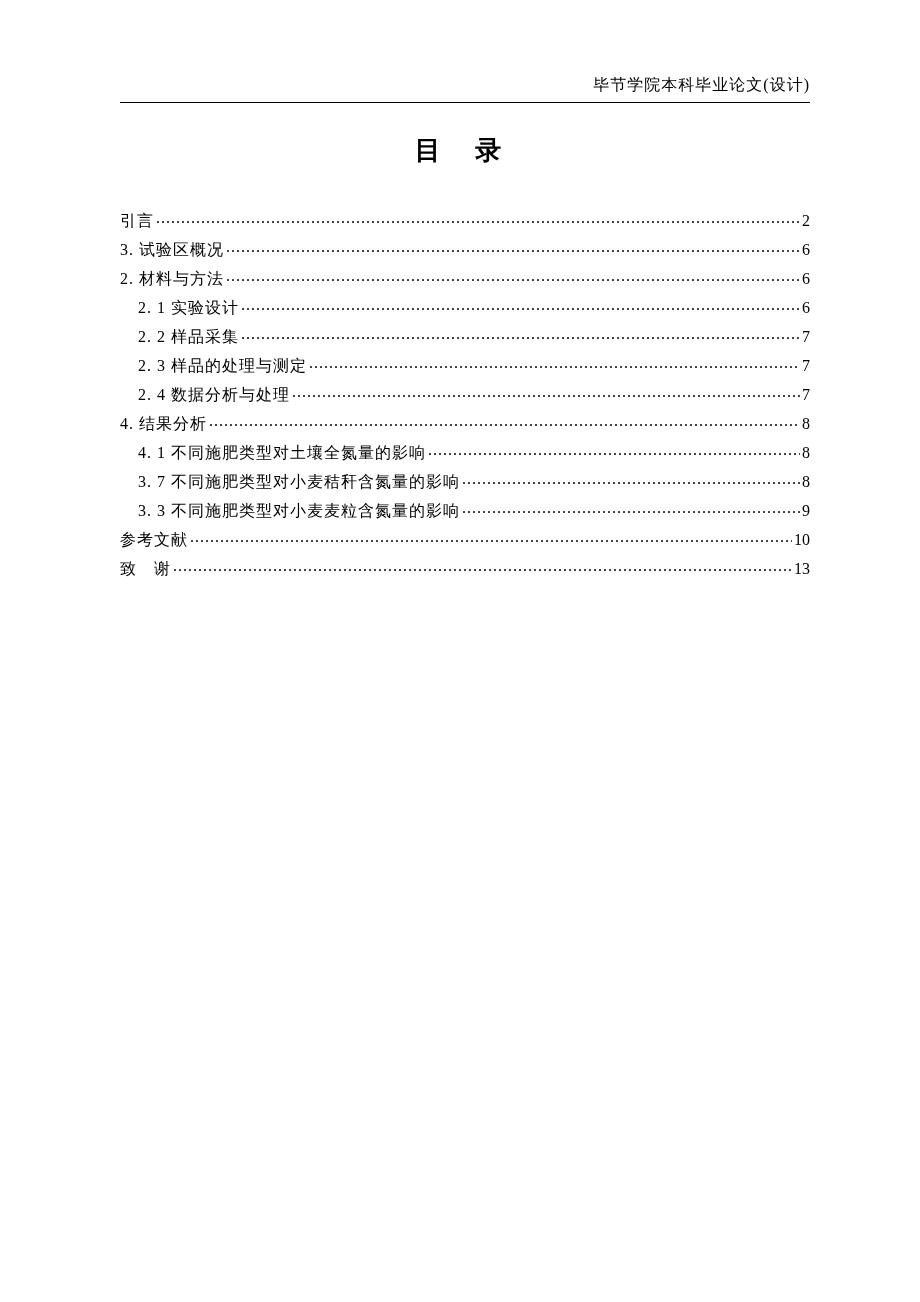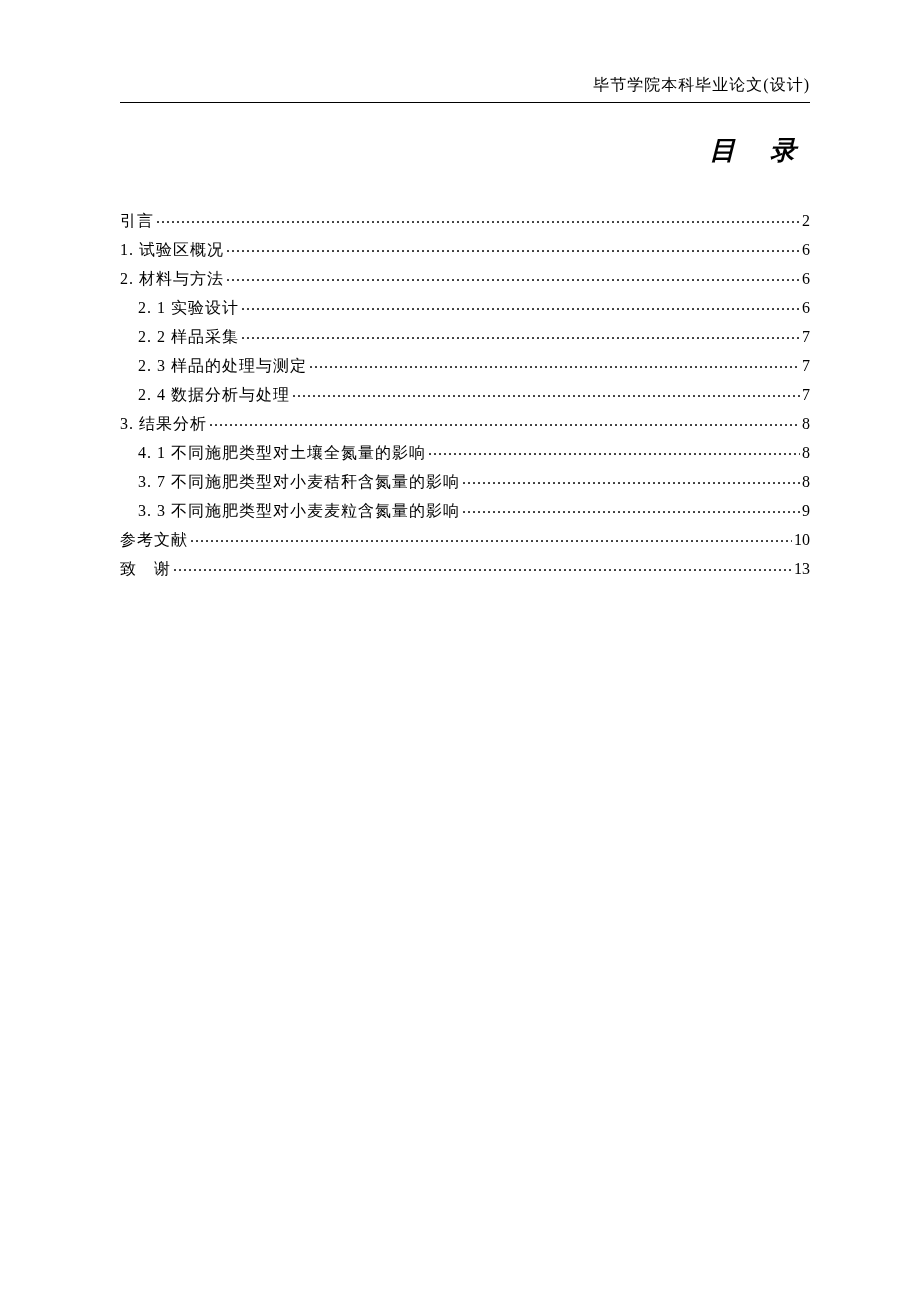--- a/index.html
+++ b/index.html
@@ -23,27 +23,26 @@
       font-size: 16px;
       font-family: "SimSun", "宋体", serif;
       letter-spacing: 1px;
       padding-bottom: 6px;
     }
     .header-rule {
       border-bottom: 1.5px solid #000;
       margin: 0 0 30px 0;
     }
     .toc-heading {
-      text-align: right;
+      text-align: center;
       font-size: 26px;
       font-weight: bold;
       font-family: "SimSun", "宋体", serif;
       letter-spacing: 14px;
       margin-bottom: 42px;
-      font-style: italic;
     }
     .toc {
       font-size: 16px;
       line-height: 1.0;
     }
     .toc-row {
       display: flex;
       align-items: baseline;
       white-space: nowrap;
       margin-bottom: 10px;
@@ -88,21 +87,21 @@
 
   <div class="toc">
 
     <div class="toc-row level-1">
       <span class="toc-label">引言</span>
       <span class="toc-dots"></span>
       <span class="toc-page">2</span>
     </div>
 
     <div class="toc-row level-1">
-      <span class="toc-label">1. 试验区概况</span>
+      <span class="toc-label">3. 试验区概况</span>
       <span class="toc-dots"></span>
       <span class="toc-page">6</span>
     </div>
 
     <div class="toc-row level-1">
       <span class="toc-label">2. 材料与方法</span>
       <span class="toc-dots"></span>
       <span class="toc-page">6</span>
     </div>
 
@@ -124,21 +123,21 @@
       <span class="toc-page">7</span>
     </div>
 
     <div class="toc-row level-2">
       <span class="toc-label">2. 4 数据分析与处理</span>
       <span class="toc-dots"></span>
       <span class="toc-page">7</span>
     </div>
 
     <div class="toc-row level-1">
-      <span class="toc-label">3. 结果分析</span>
+      <span class="toc-label">4. 结果分析</span>
       <span class="toc-dots"></span>
       <span class="toc-page">8</span>
     </div>
 
     <div class="toc-row level-2">
       <span class="toc-label">4. 1 不同施肥类型对土壤全氮量的影响</span>
       <span class="toc-dots"></span>
       <span class="toc-page">8</span>
     </div>
 

